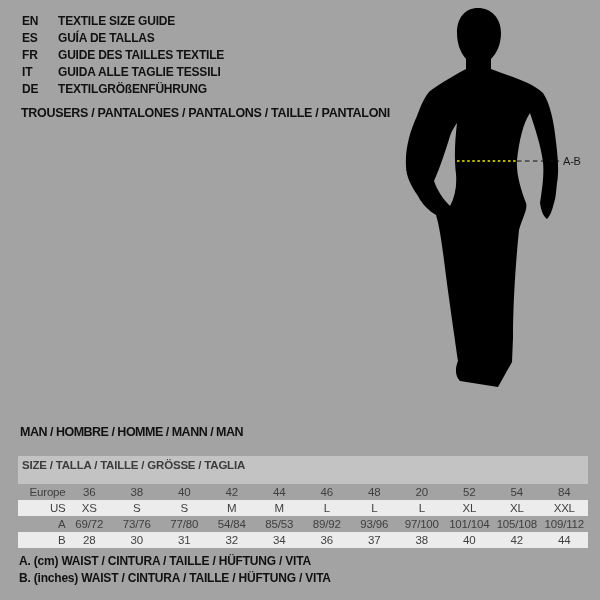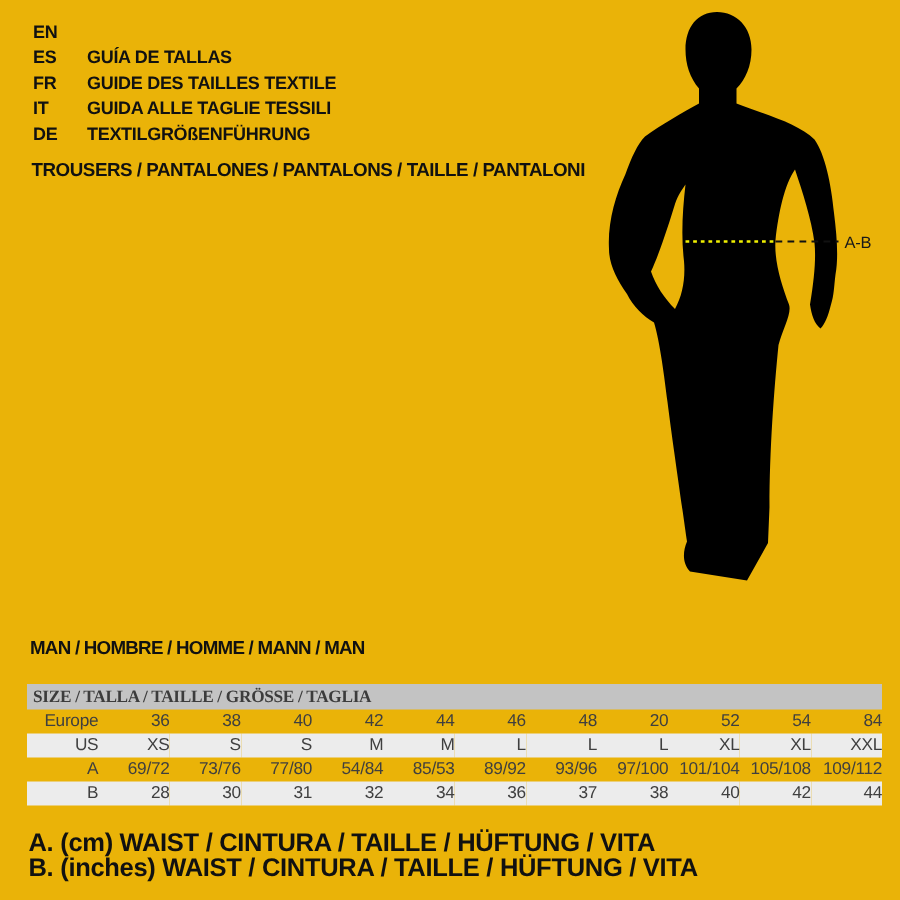--- a/index.html
+++ b/index.html
@@ -1,19 +1,19 @@
 <!DOCTYPE html>
 <html style="--silhouette_black: #000000; --measure_yellow: #f0ef00; --table_header_bg: #c3c3c3; --table_alt_row_bg: #ececec; --table_text: #3f3f3f; --heading_text: #111111;"><head>
 <meta charset="utf-8">
 <style>
   html,body{margin:0;padding:0;background:#ffffff;}
   .page{
     position:relative;
     width:600px;height:600px;
-    background:#eab308;
+    background:#a3a3a3;
     font-family:"Liberation Sans", sans-serif;
     overflow:hidden;
   }
   
   .lang-list{position:absolute;left:22px;top:13px;}
   .lang-row{display:flex;line-height:17px;font-size:12px;font-weight:700;
             color:var(--heading_text);letter-spacing:-0.2px;}
   .lang-code{width:36px;}
   .lang-label{white-space:nowrap;}
   .product-heading{
@@ -34,39 +34,40 @@
     color:var(--heading_text);white-space:nowrap;
   }
   
   .size-table{
     position:absolute;left:18px;top:456px;width:570px;
     border-collapse:collapse;table-layout:fixed;
     font-size:11.5px;color:var(--table_text);letter-spacing:-0.2px;
   }
   .size-table th{
     background:var(--table_header_bg);
-    height:17px;text-align:left;padding:0 0 0 4px;
-    font-size:11.5px;font-weight:700;color:#3c3c3c;letter-spacing:-0.2px;font-family:Liberation Serif, serif;
-  }
-  .size-table td{height:16px;padding:0;text-align:right;vertical-align:middle;}
+    height:17px;text-align:left;padding:0 0 11px 4px;
+    font-size:11.5px;font-weight:700;color:#3c3c3c;letter-spacing:-0.2px;
+  }
+  .size-table td{height:16px;padding:0;text-align:center;vertical-align:middle;}
   .size-table td.row-label{text-align:right;padding-left:4px;width:78px;}
   .size-table tr.alt{background:var(--table_alt_row_bg);}
   
   .notes{position:absolute;left:19px;top:553px;}
-  .note-line{line-height:17px;font-size:17px;font-weight:700;
+  .note-line{line-height:17px;font-size:12px;font-weight:700;
              color:var(--heading_text);letter-spacing:-0.2px;white-space:nowrap;}
 </style>
 </head>
 <body>
 
 <div class="page">
 
   <div class="lang-list">
       <div class="lang-row">
         <span class="lang-code">EN</span>
+        <span class="lang-label">TEXTILE SIZE GUIDE</span>
       </div>
       <div class="lang-row">
         <span class="lang-code">ES</span>
         <span class="lang-label">GUÍA DE TALLAS</span>
       </div>
       <div class="lang-row">
         <span class="lang-code">FR</span>
         <span class="lang-label">GUIDE DES TAILLES TEXTILE</span>
       </div>
       <div class="lang-row">

